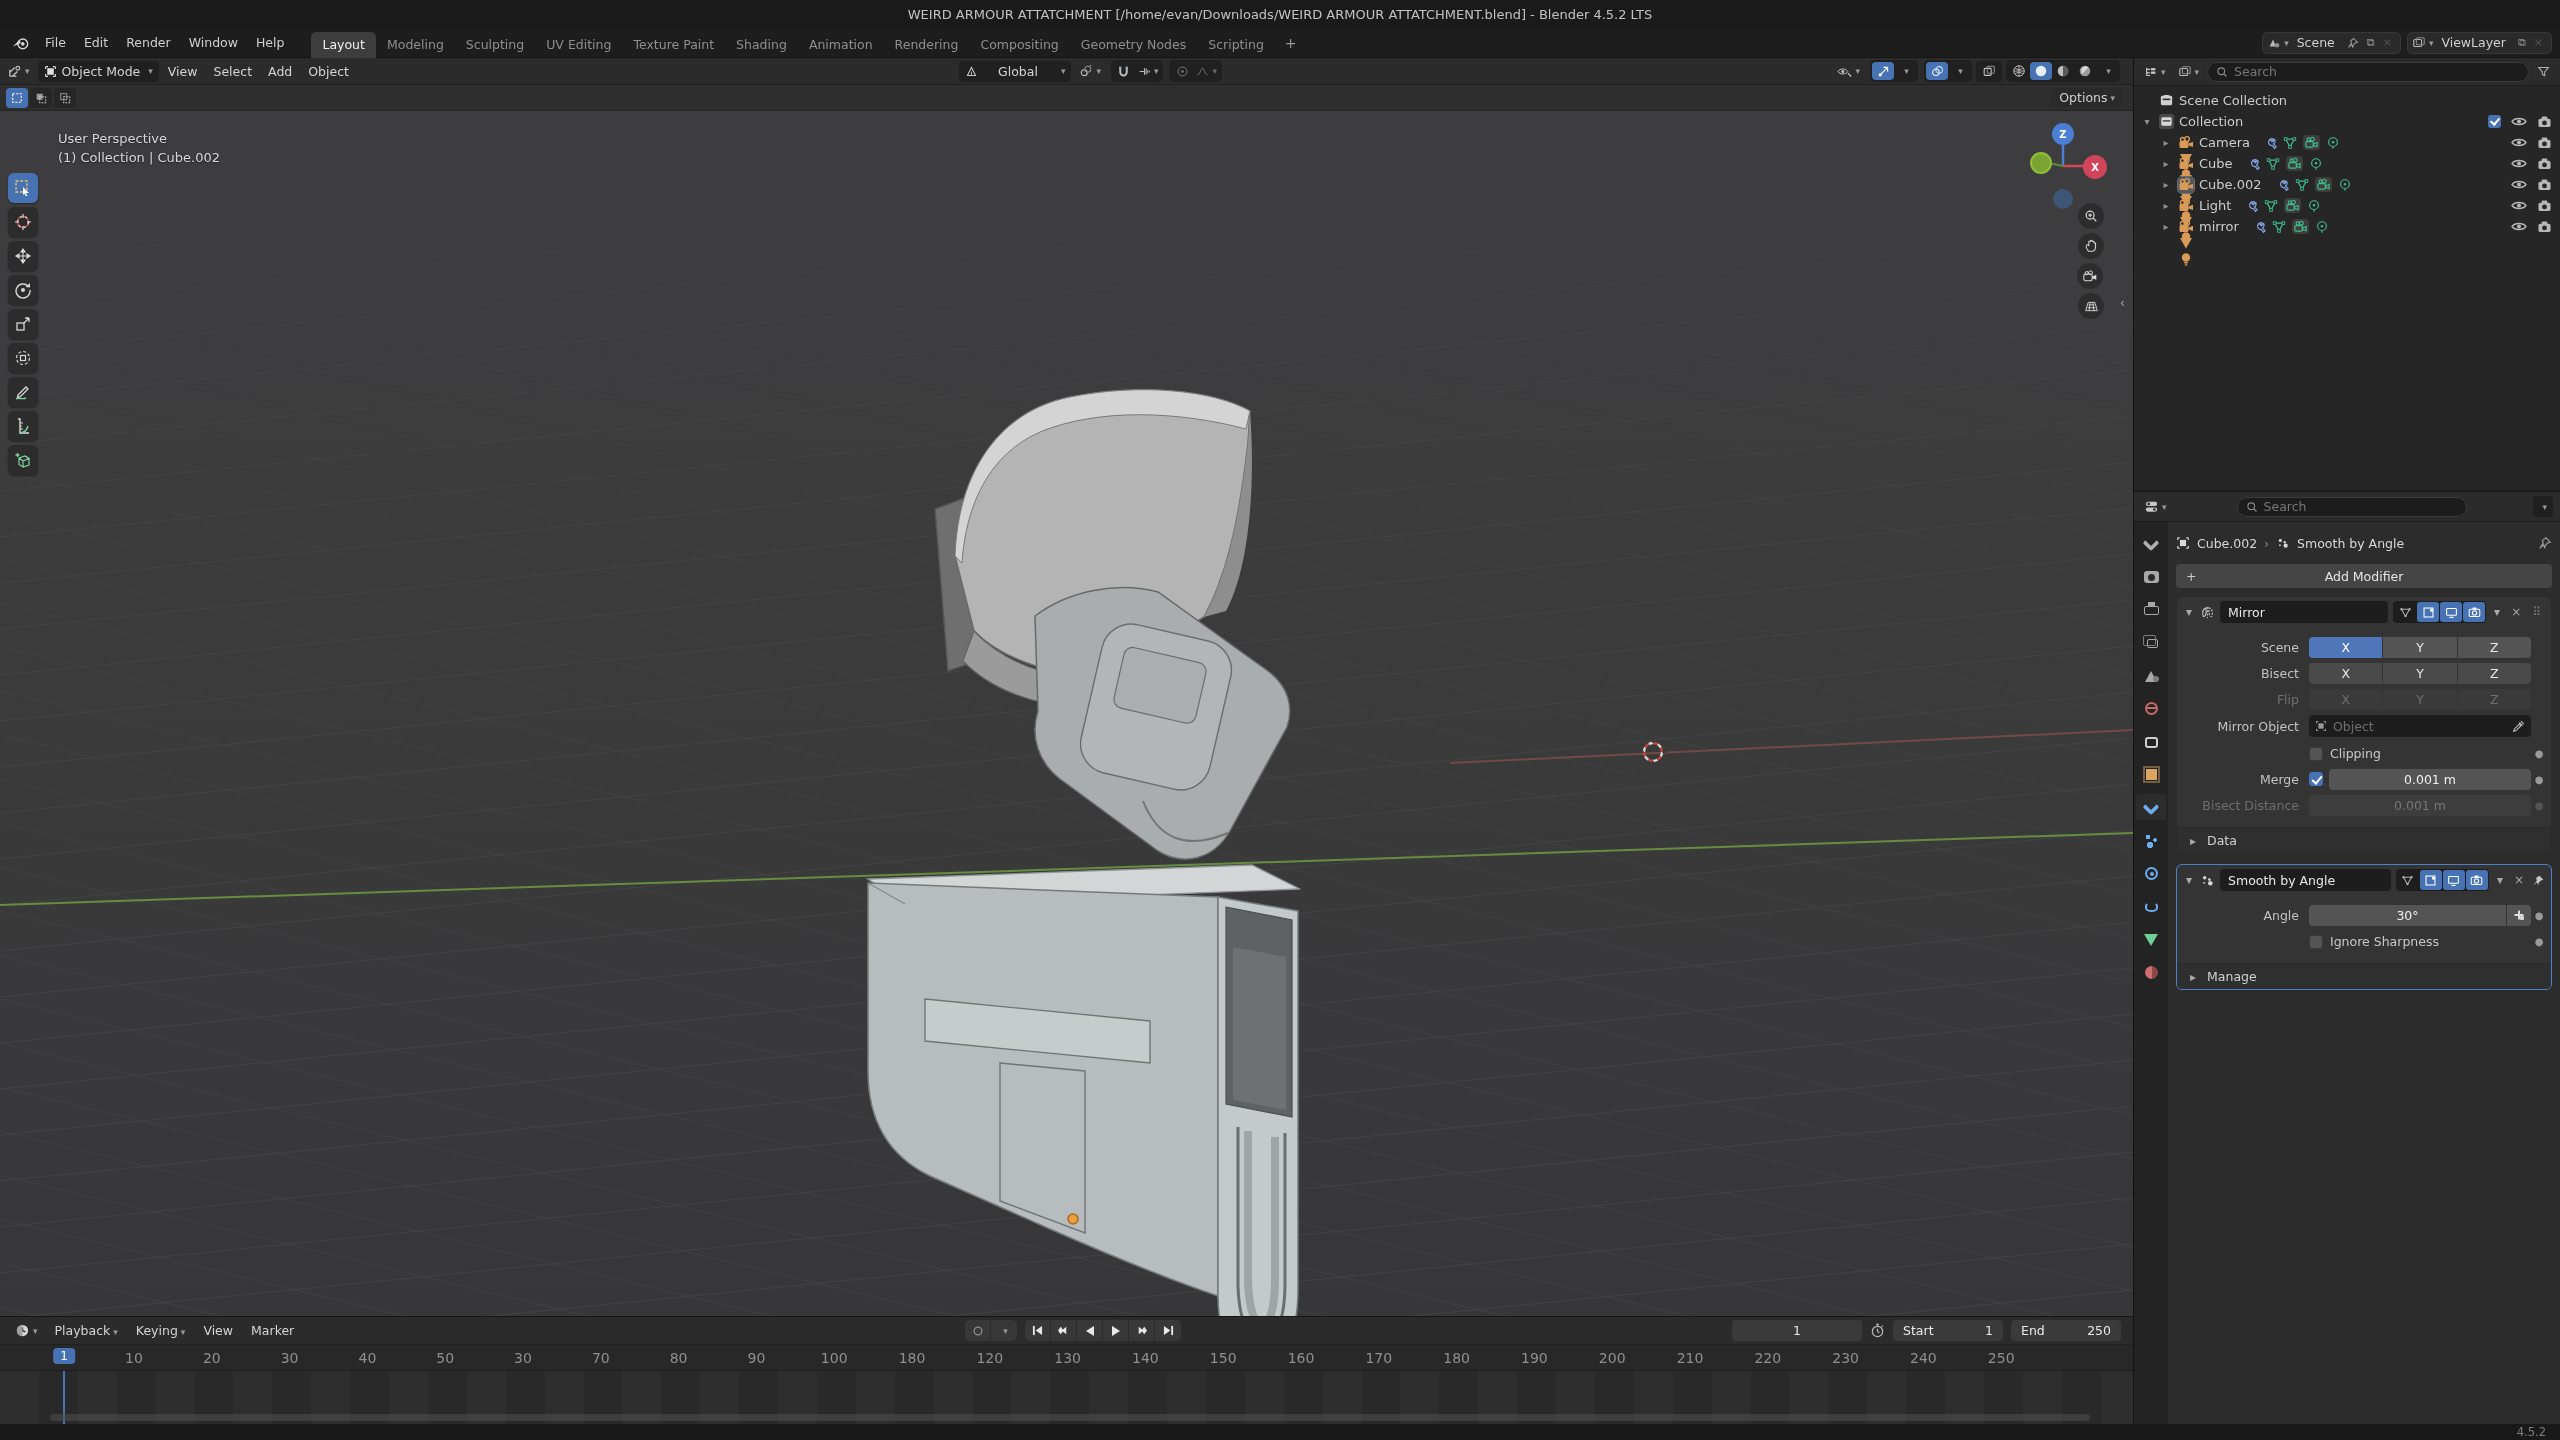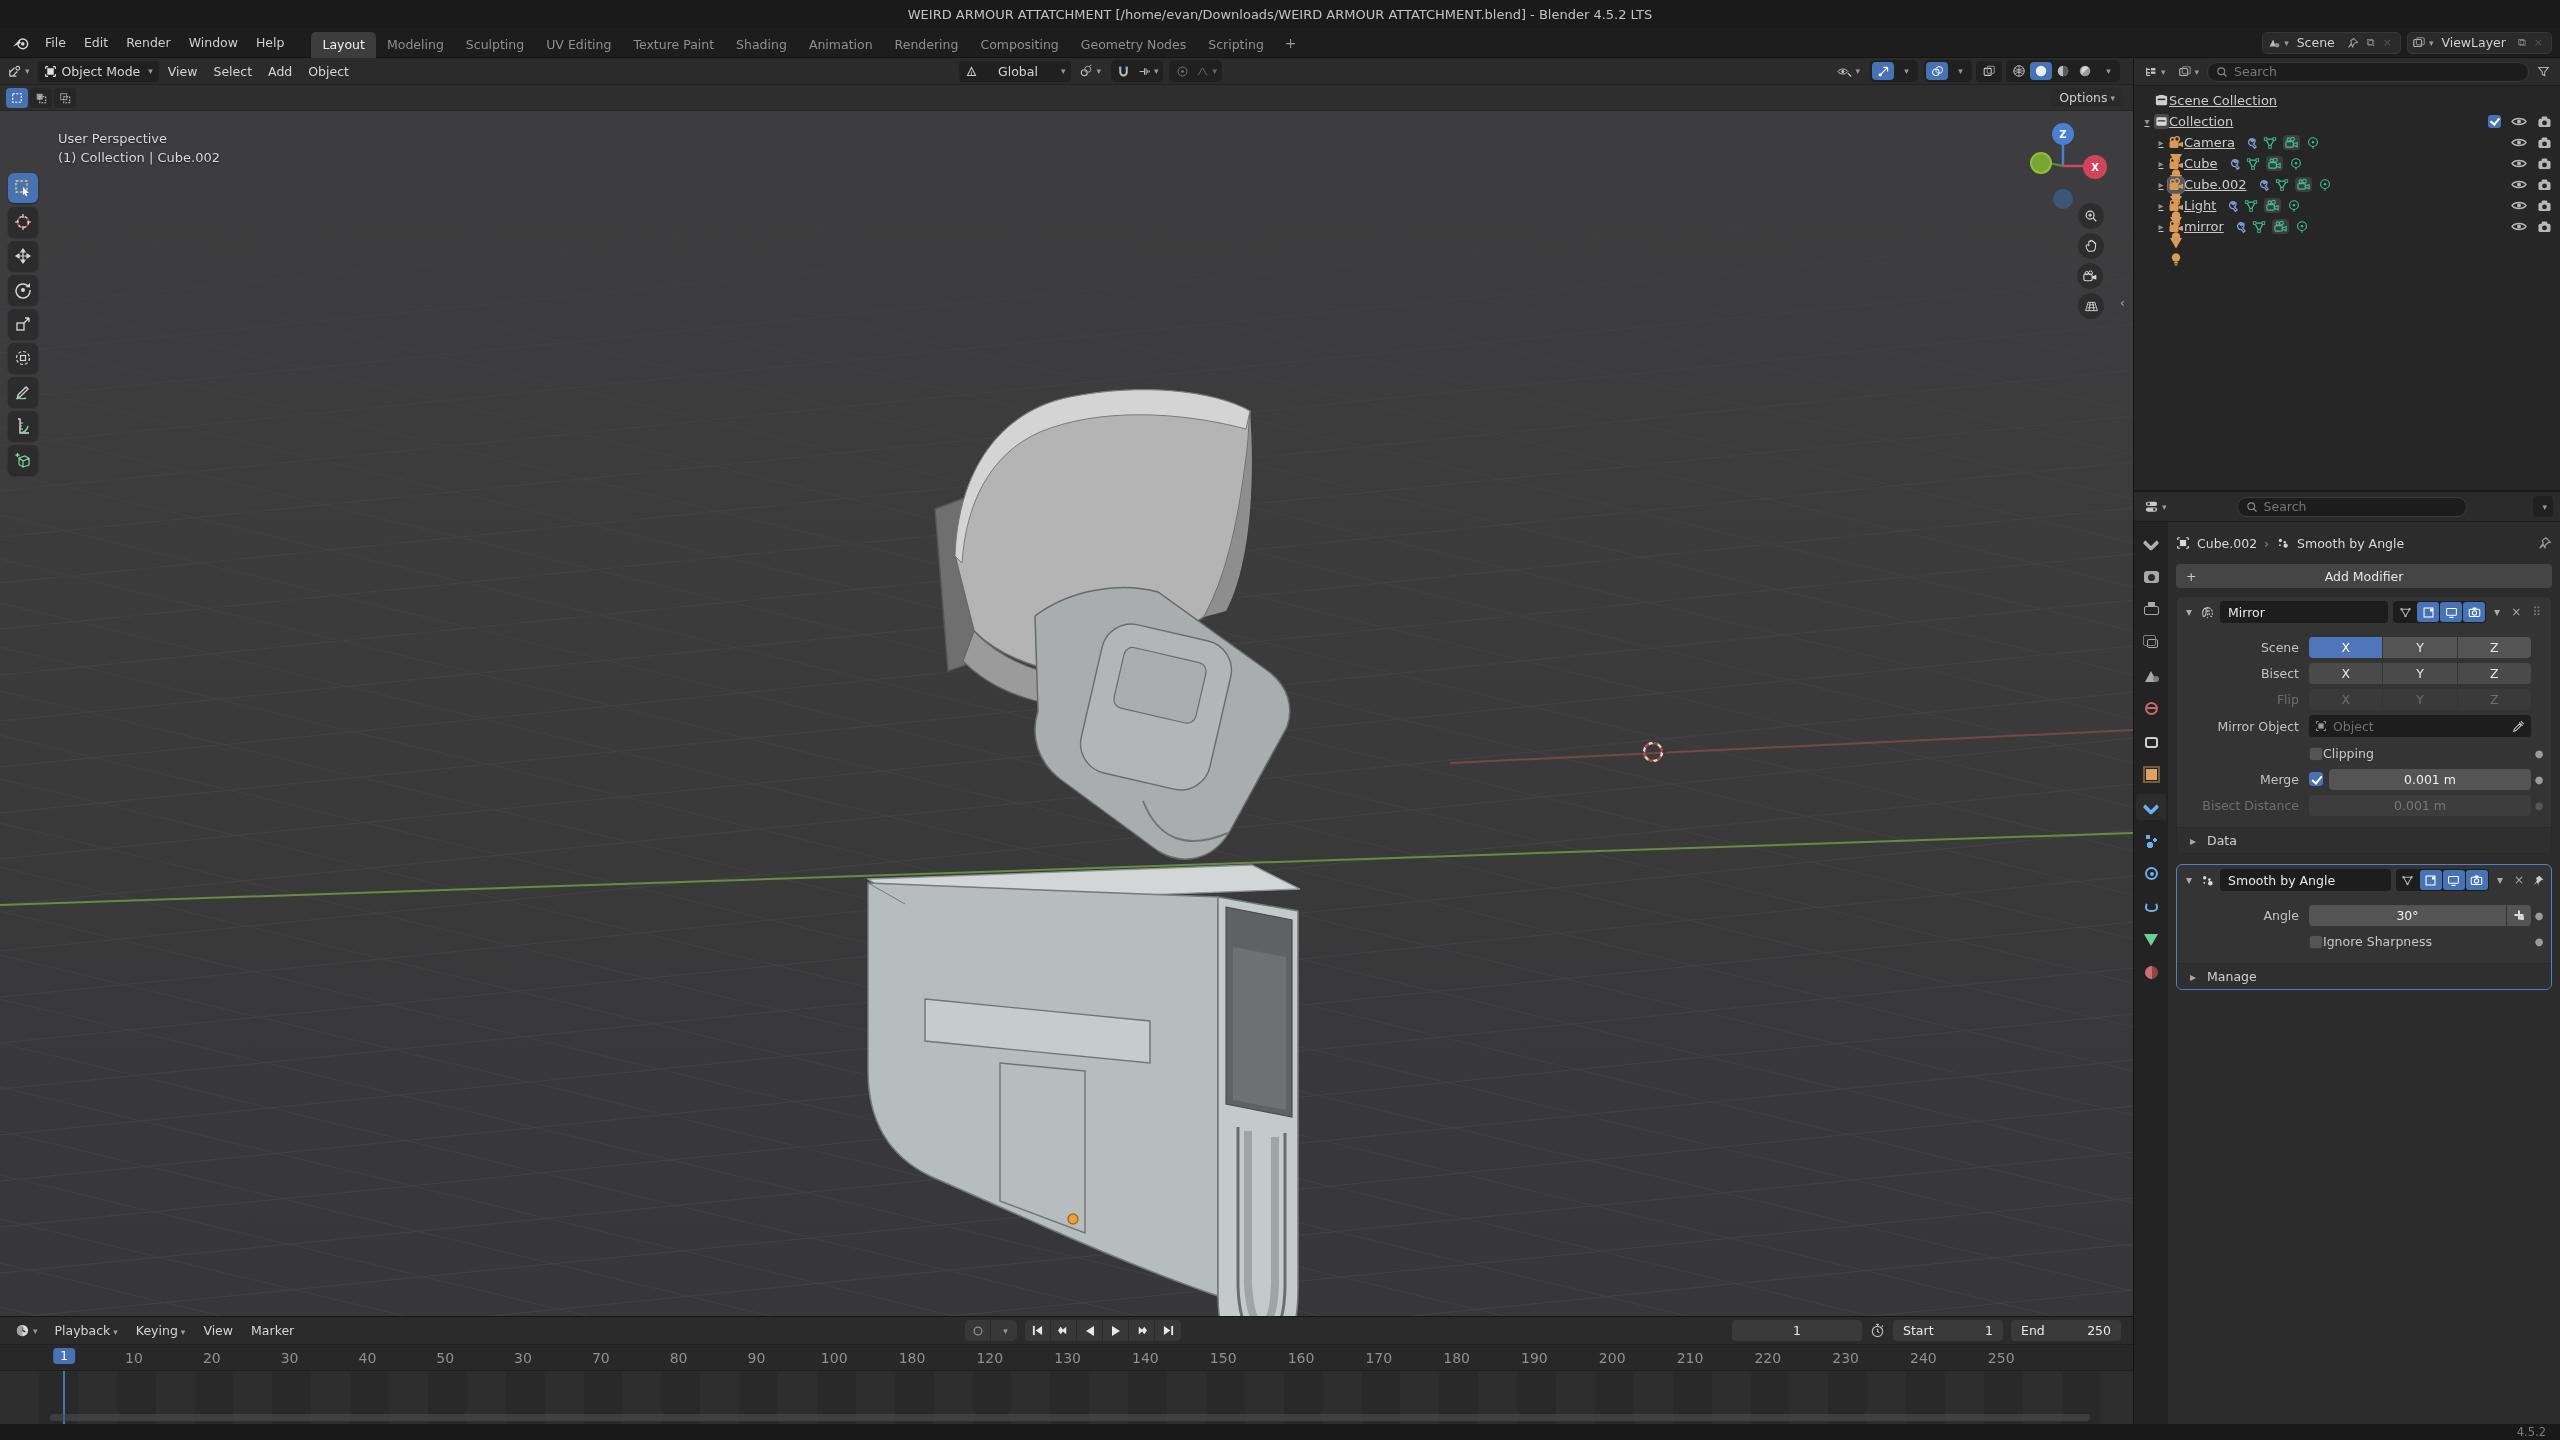--- a/index.html
+++ b/index.html
@@ -60,21 +60,21 @@
     display:flex; align-items:center; justify-content:center; }
   .nav-btn { position:absolute; width:26px; height:26px; border-radius:50%; background:rgba(40,40,40,.75);
     display:flex; align-items:center; justify-content:center; }
   #vp-collapse { position:absolute; left:2120px; top:185px; color:#aaa; font-size:12px; }
 
   
   #outliner { left:2133px; top:58px; width:427px; height:432px; background:#262626; border-left:1px solid #131313; }
   #outliner-header { height:28px; background:#2b2b2b; display:flex; align-items:center; padding:0 6px; gap:4px; border-bottom:1px solid #1c1c1c; }
   .search-box { flex:1; display:flex; align-items:center; background:#1c1c1c; border:1px solid #3a3a3a; border-radius:11px; height:20px; padding:0 8px; gap:6px; color:#777; }
   #ol-tree { padding:4px 0 0 6px; font-size:13px; }
-  .ol-row { display:flex; align-items:center; height:21px; position:relative;text-decoration:underline; }
+  .ol-row { display:flex; align-items:center; height:21px; gap:5px; position:relative; }
   .ol-row .nm { color:#cdcdcd; }
   .ol-caret { width:14px; text-align:center; color:#8f8f8f; font-size:10px; }
   .ol-right { position:absolute; right:8px; display:flex; gap:10px; align-items:center; }
   .ol-indent { width:14px; }
   .objicon { width:16px; height:16px; position:relative; display:inline-block; }
   .oi { display:none; }
   [data-type="camera"] .oi-camera { display:block; }
   [data-type="mesh"]   .oi-mesh   { display:block; }
   [data-type="light"]  .oi-light  { display:block; }
   .modicons { display:flex; gap:6px; margin-left:8px; align-items:center; }
@@ -115,21 +115,21 @@
   .triple { display:flex; gap:1px; }
   .tbtn { flex:1; height:21px; background:#545454; display:flex; align-items:center; justify-content:center; color:#e8e8e8; }
   .tbtn:first-child { border-radius:4px 0 0 4px; } .tbtn:last-child { border-radius:0 4px 4px 0; }
   .tbtn.on { background:#4f76b8; color:#fff; }
   .tbtn.mid { background:#4a4a4a; }
   .tbtn.off { background:#3a3a3a; color:#6e6e6e; }
   .field { height:21px; background:#545454; border-radius:4px; display:flex; align-items:center; justify-content:center; color:#f0f0f0; }
   .field.disabled { background:#3d3d3d; color:#777; }
   .objfield { height:22px; background:#1d1d1d; border-radius:4px; display:flex; align-items:center; padding:0 6px; gap:6px; color:#6f6f6f; }
   .objfield .dropper { margin-left:auto; color:#bbb; }
-  .checkrow { display:flex; align-items:flex-end; }
+  .checkrow { display:flex; align-items:flex-end; gap:7px; }
   .cb { width:14px; height:14px; border-radius:3px; background:#545454; border:1px solid #3a3a3a; position:relative; }
   .cb.on { background:#4772b3; border-color:#4772b3; }
   .cb.on::after { content:""; position:absolute; left:4px; top:1px; width:4px; height:8px; border:solid #fff; border-width:0 2px 2px 0; transform:rotate(40deg); }
   .subpanel { background:#2f2f2f; border-top:1px solid #2a2a2a; height:26px; display:flex; align-items:center; padding:0 10px; gap:8px; color:#d0d0d0; }
   .anglebtn { width:24px; height:21px; background:#545454; border-radius:0 4px 4px 0; margin-left:1px; display:flex; align-items:center; justify-content:center; }
   .angle-wrap { display:flex; }
   .angle-wrap .field { flex:1; border-radius:4px 0 0 4px; }
 
   
   #timeline { left:0; top:1316px; width:2133px; height:108px; background:#2b2b2b; border-top:1px solid #161616; }

